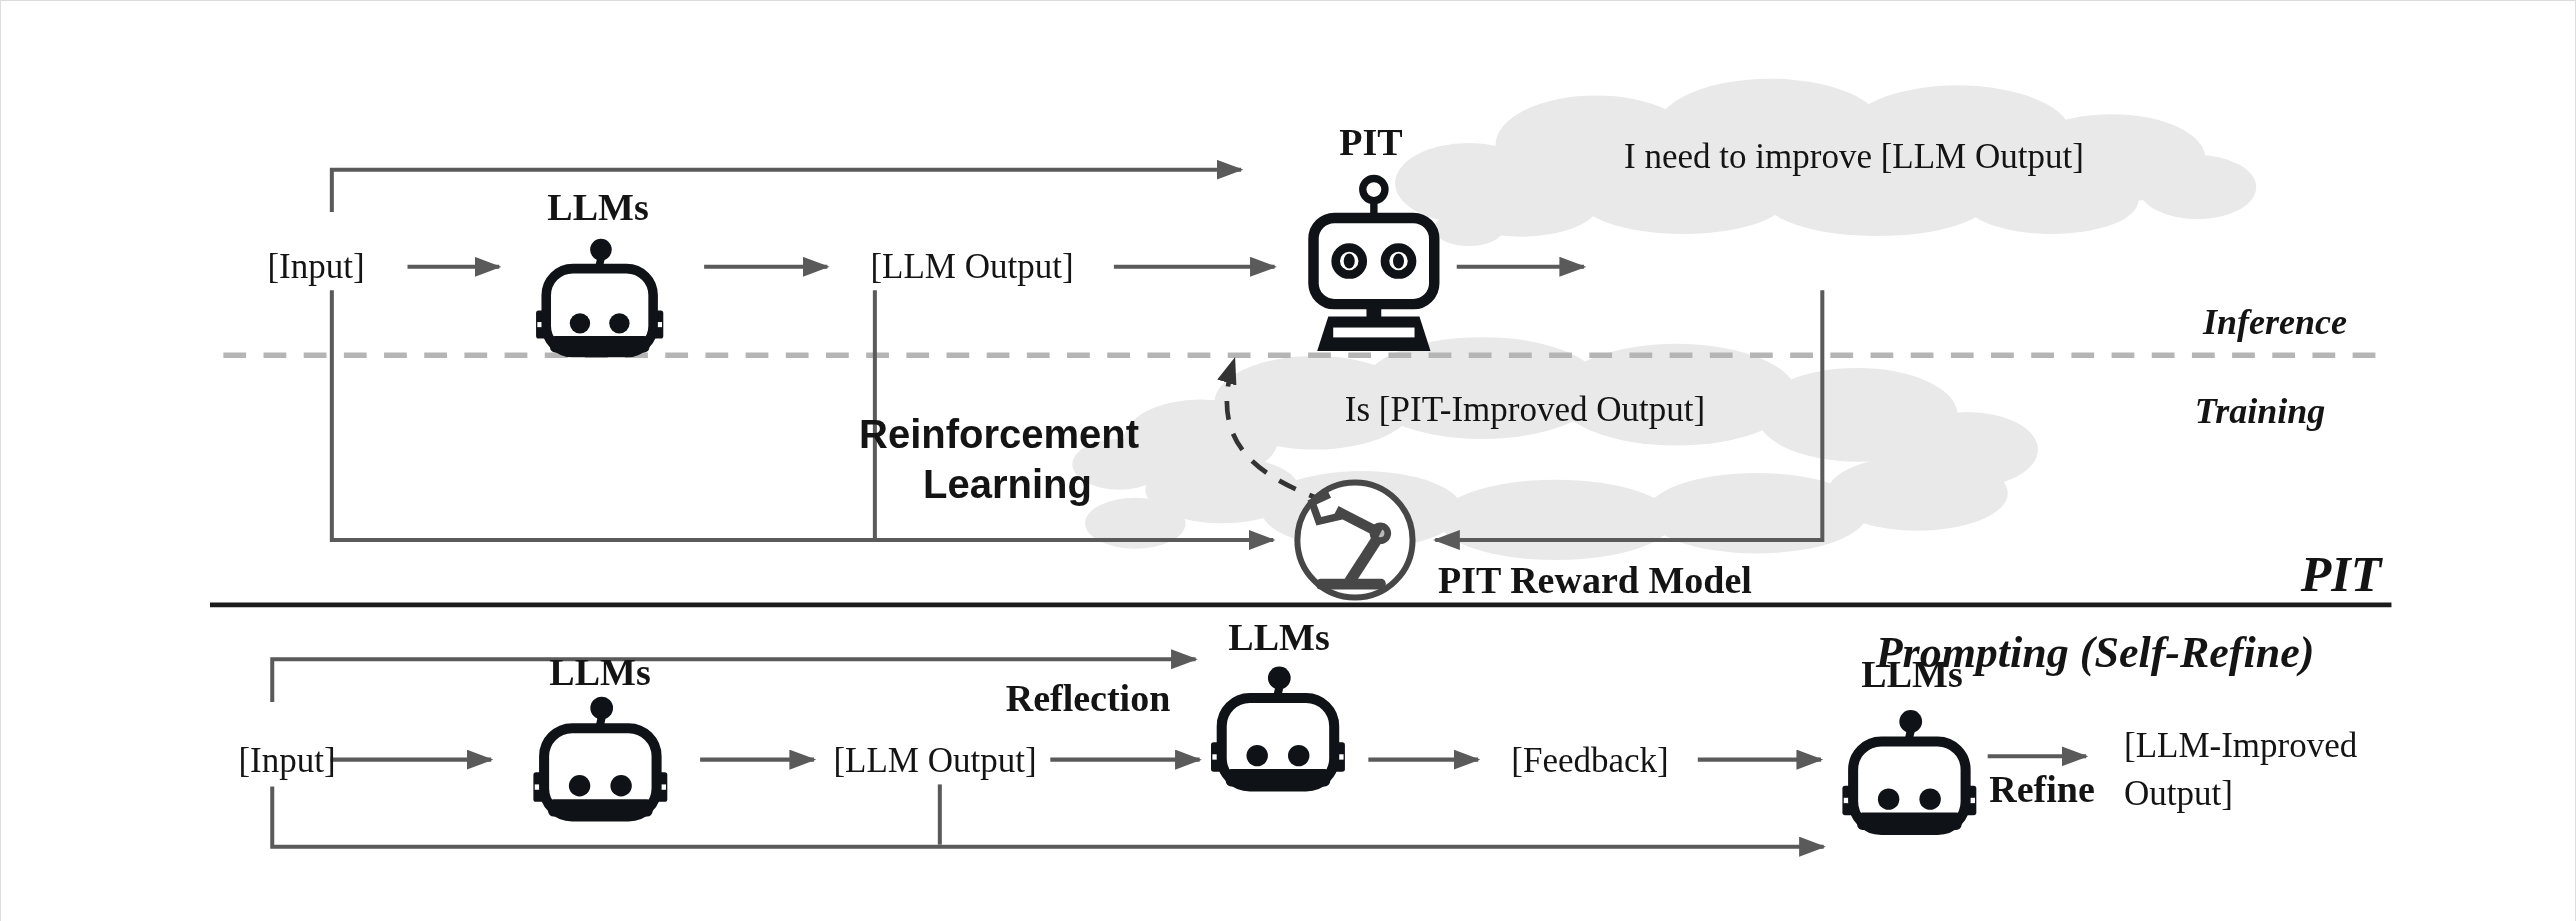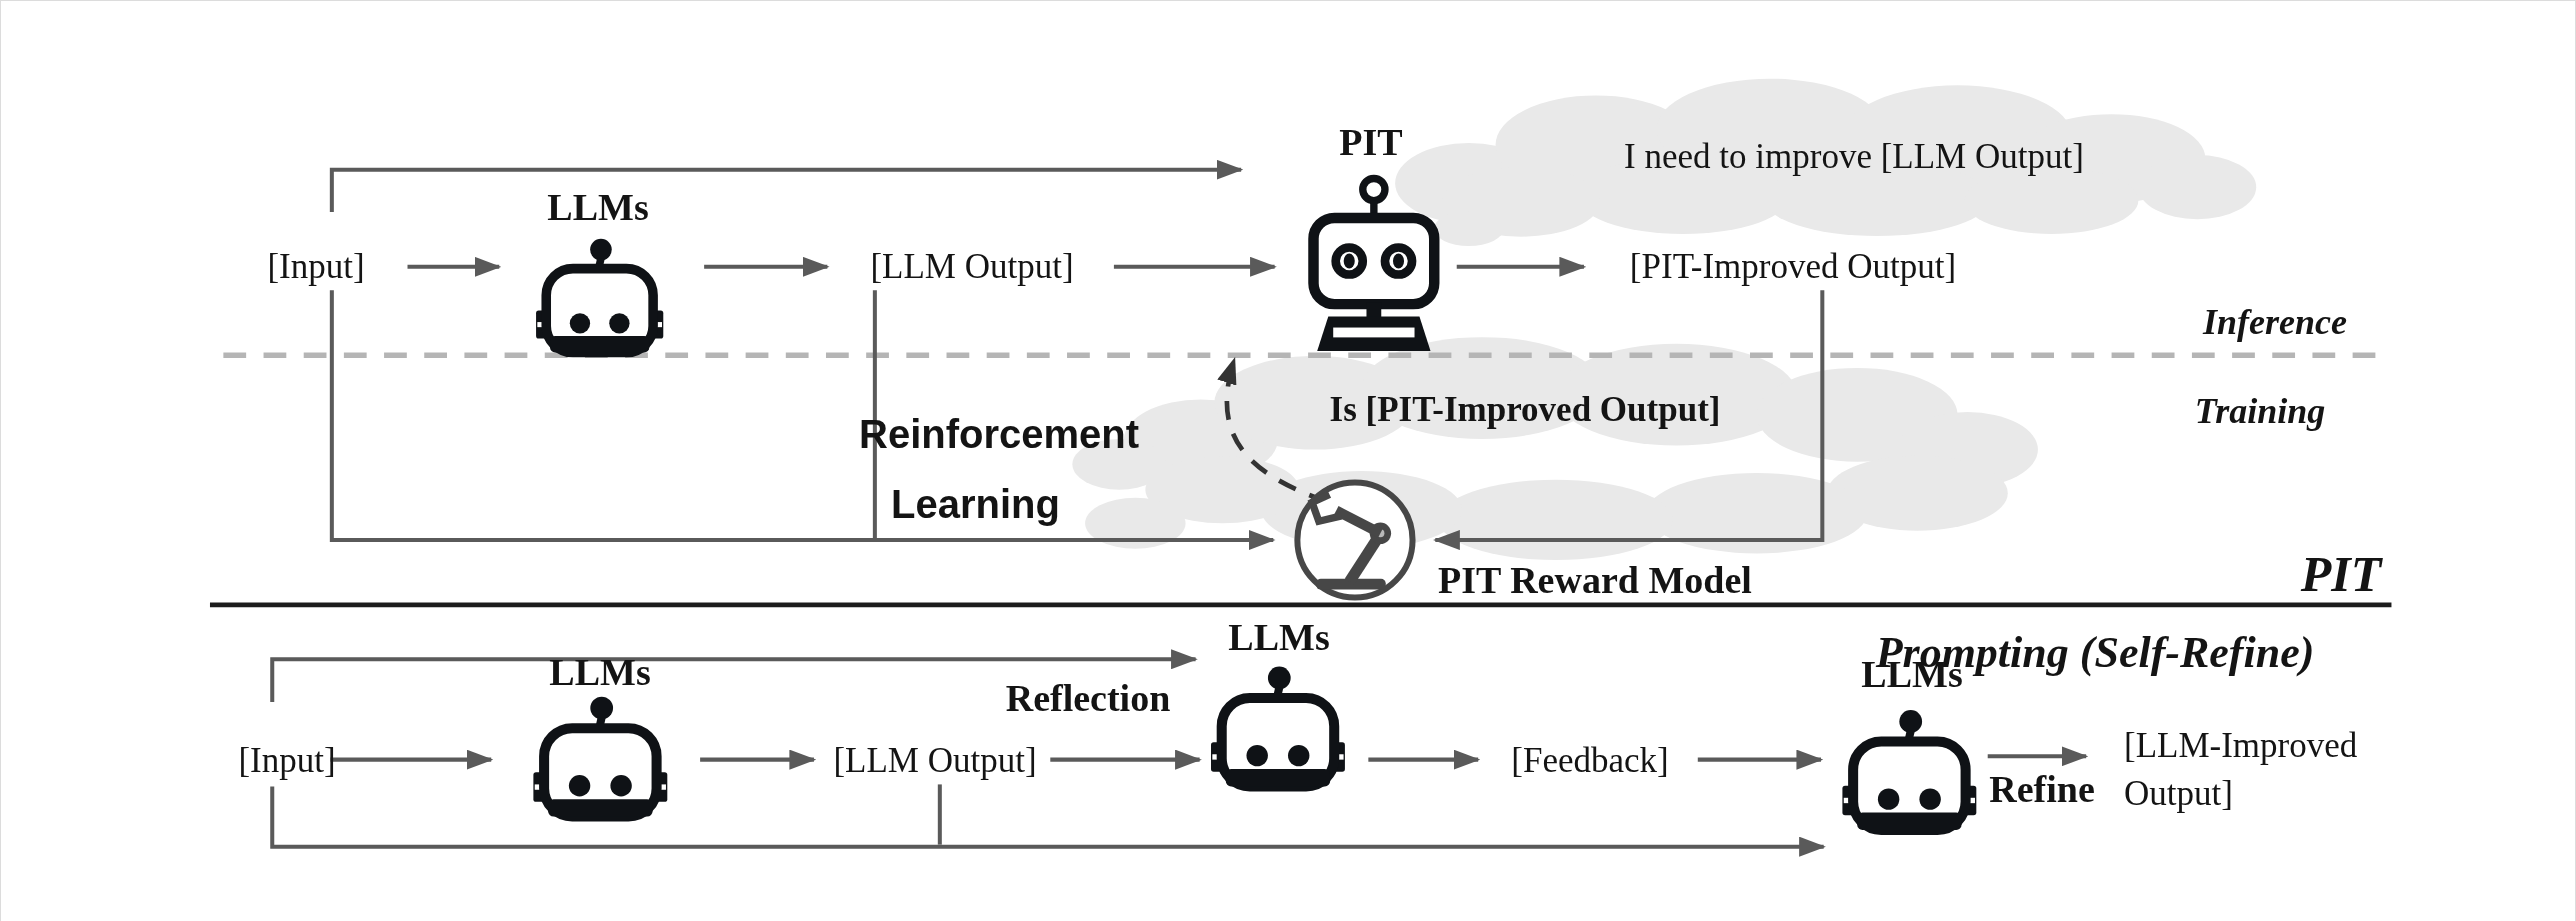--- a/index.html
+++ b/index.html
@@ -153,27 +153,26 @@
     <use href="#pitRobot" class="robot" transform="translate(1936,254) scale(0.92)"></use>
     <use href="#robotHead" class="robot" transform="translate(793,1040)"></use>
     <use href="#robotHead" class="robot" transform="translate(1805,995)"></use>
     <use href="#robotHead" class="robot" transform="translate(2748,1060)"></use>
   </svg>
 
   <div class="t" style="left:315px;top:266px;">[Input]</div>
   <div class="t b" style="left:597px;top:207px;">LLMs</div>
   <div class="t" style="left:971px;top:266px;">[LLM Output]</div>
   <div class="t b" style="left:1370px;top:142px;">PIT</div>
-  <div class="t" style="left:1792px;top:266px;">[PIT-Improved Output]</div>
   <div class="t" style="left:1853px;top:156px;">I need to improve [LLM Output]</div>
   <div class="t bi" style="left:2274px;top:322px;">Inference</div>
   <div class="t bi" style="left:2259px;top:411px;">Training</div>
   <div class="t sans anchor-left" style="left:858px;top:433px;">Reinforcement</div>
-  <div class="t sans anchor-left" style="left:890px;top:483px;margin-top:20px;">Learning</div>
-  <div class="t" style="left:1524px;top:409px;font-weight:bold;">Is [PIT-Improved Output]</div>
+  <div class="t sans anchor-left" style="left:922px;top:483px;">Learning</div>
+  <div class="t" style="left:1524px;top:409px;">Is [PIT-Improved Output]</div>
   <div class="t b anchor-left" style="left:1437px;top:580px;">PIT Reward Model</div>
   <div class="t bi big" style="left:2340px;top:573px;">PIT</div>
 
   <div class="t bi big2" style="left:2094px;top:646px;margin-top:6px;">Prompting (Self-Refine)</div>
   <div class="t" style="left:286px;top:760px;">[Input]</div>
   <div class="t b" style="left:599px;top:672px;">LLMs</div>
   <div class="t" style="left:934px;top:760px;">[LLM Output]</div>
   <div class="t b" style="left:1087px;top:690px;margin-top:8px;">Reflection</div>
   <div class="t b" style="left:1278px;top:637px;">LLMs</div>
   <div class="t" style="left:1589px;top:760px;">[Feedback]</div>

